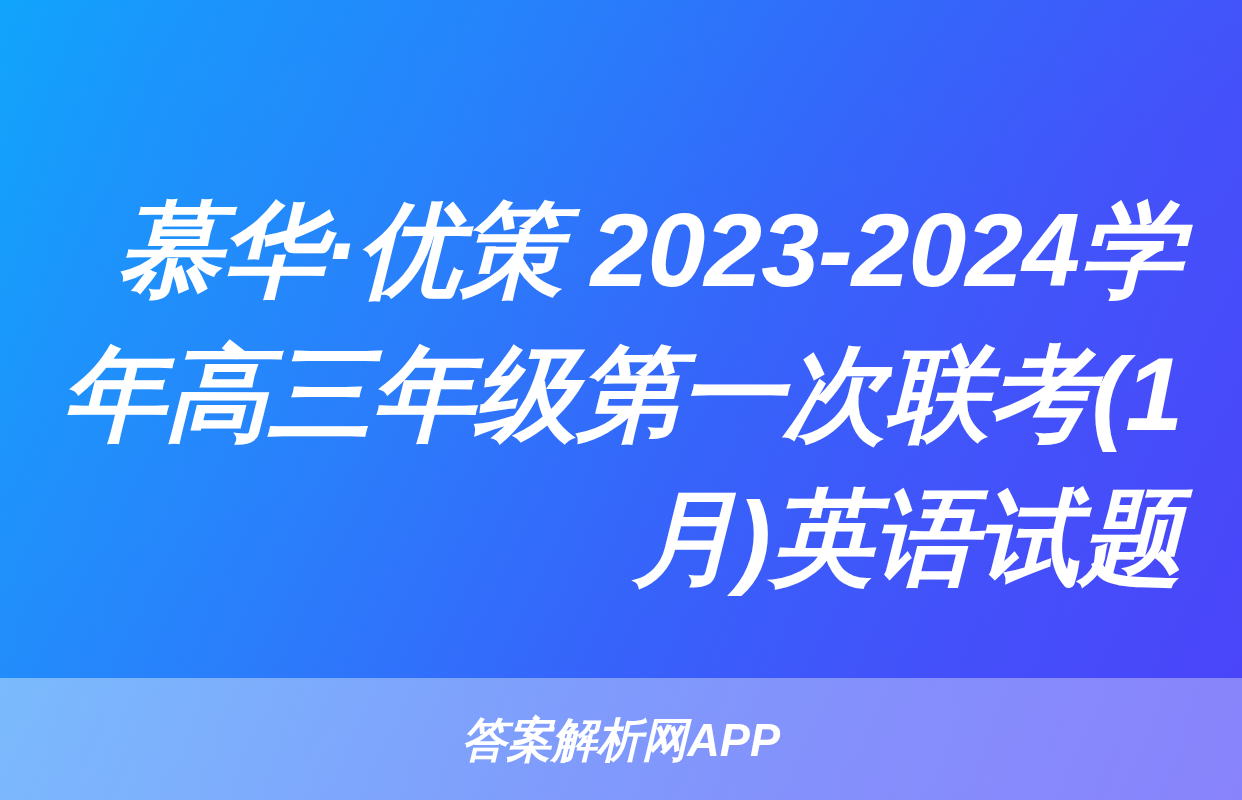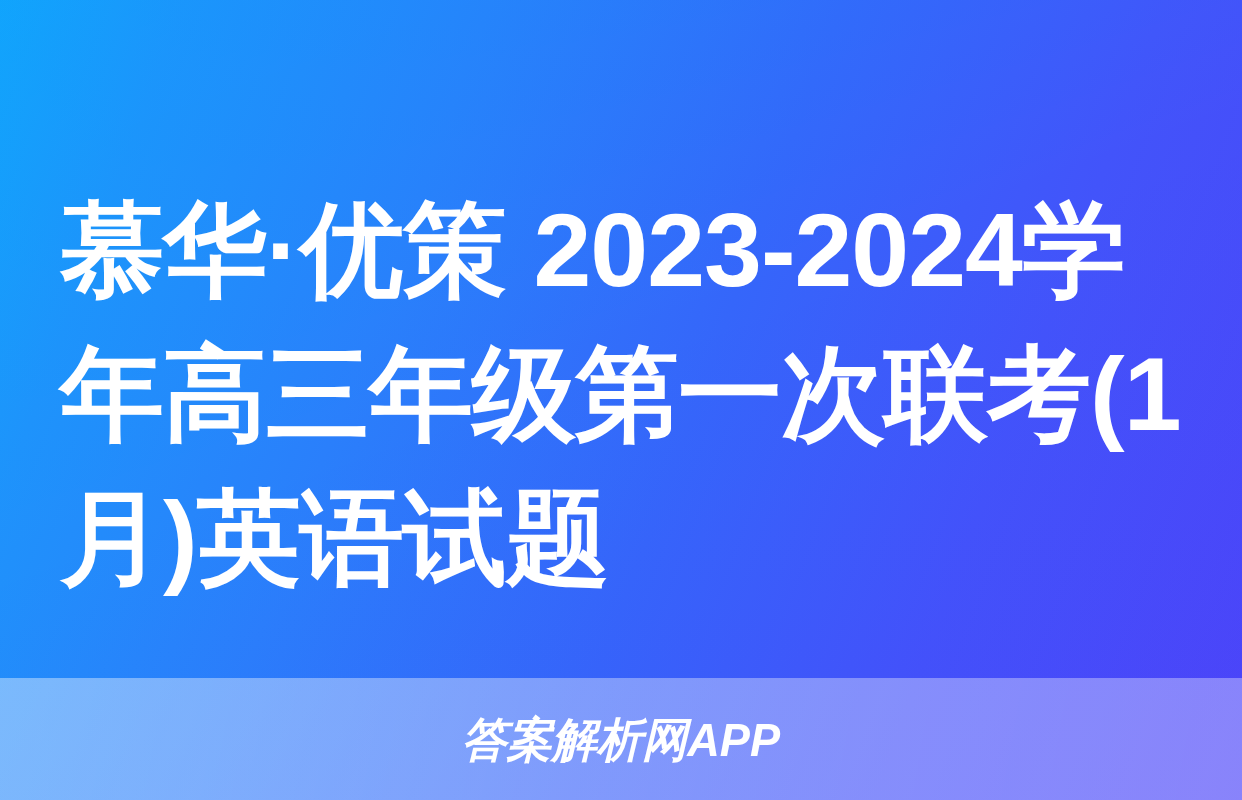--- a/index.html
+++ b/index.html
@@ -35,25 +35,26 @@
         rgba(80, 40, 250, 0.10) 100%);
     pointer-events: none;
   }
 
   
   #title-block {
     position: absolute;
     left: 60px;
     right: 60px;
     top: 178px;
-    text-align: left;
+    text-align: right;
     color: #ffffff;
     font-size: 104px;
     line-height: 144px;
     font-weight: 700;
+    font-style: italic;
     letter-spacing: -1px;
     word-break: break-all;
     text-rendering: optimizeLegibility;
   }
 
   
   #footer-band {
     position: absolute;
     left: 0;
     right: 0;

